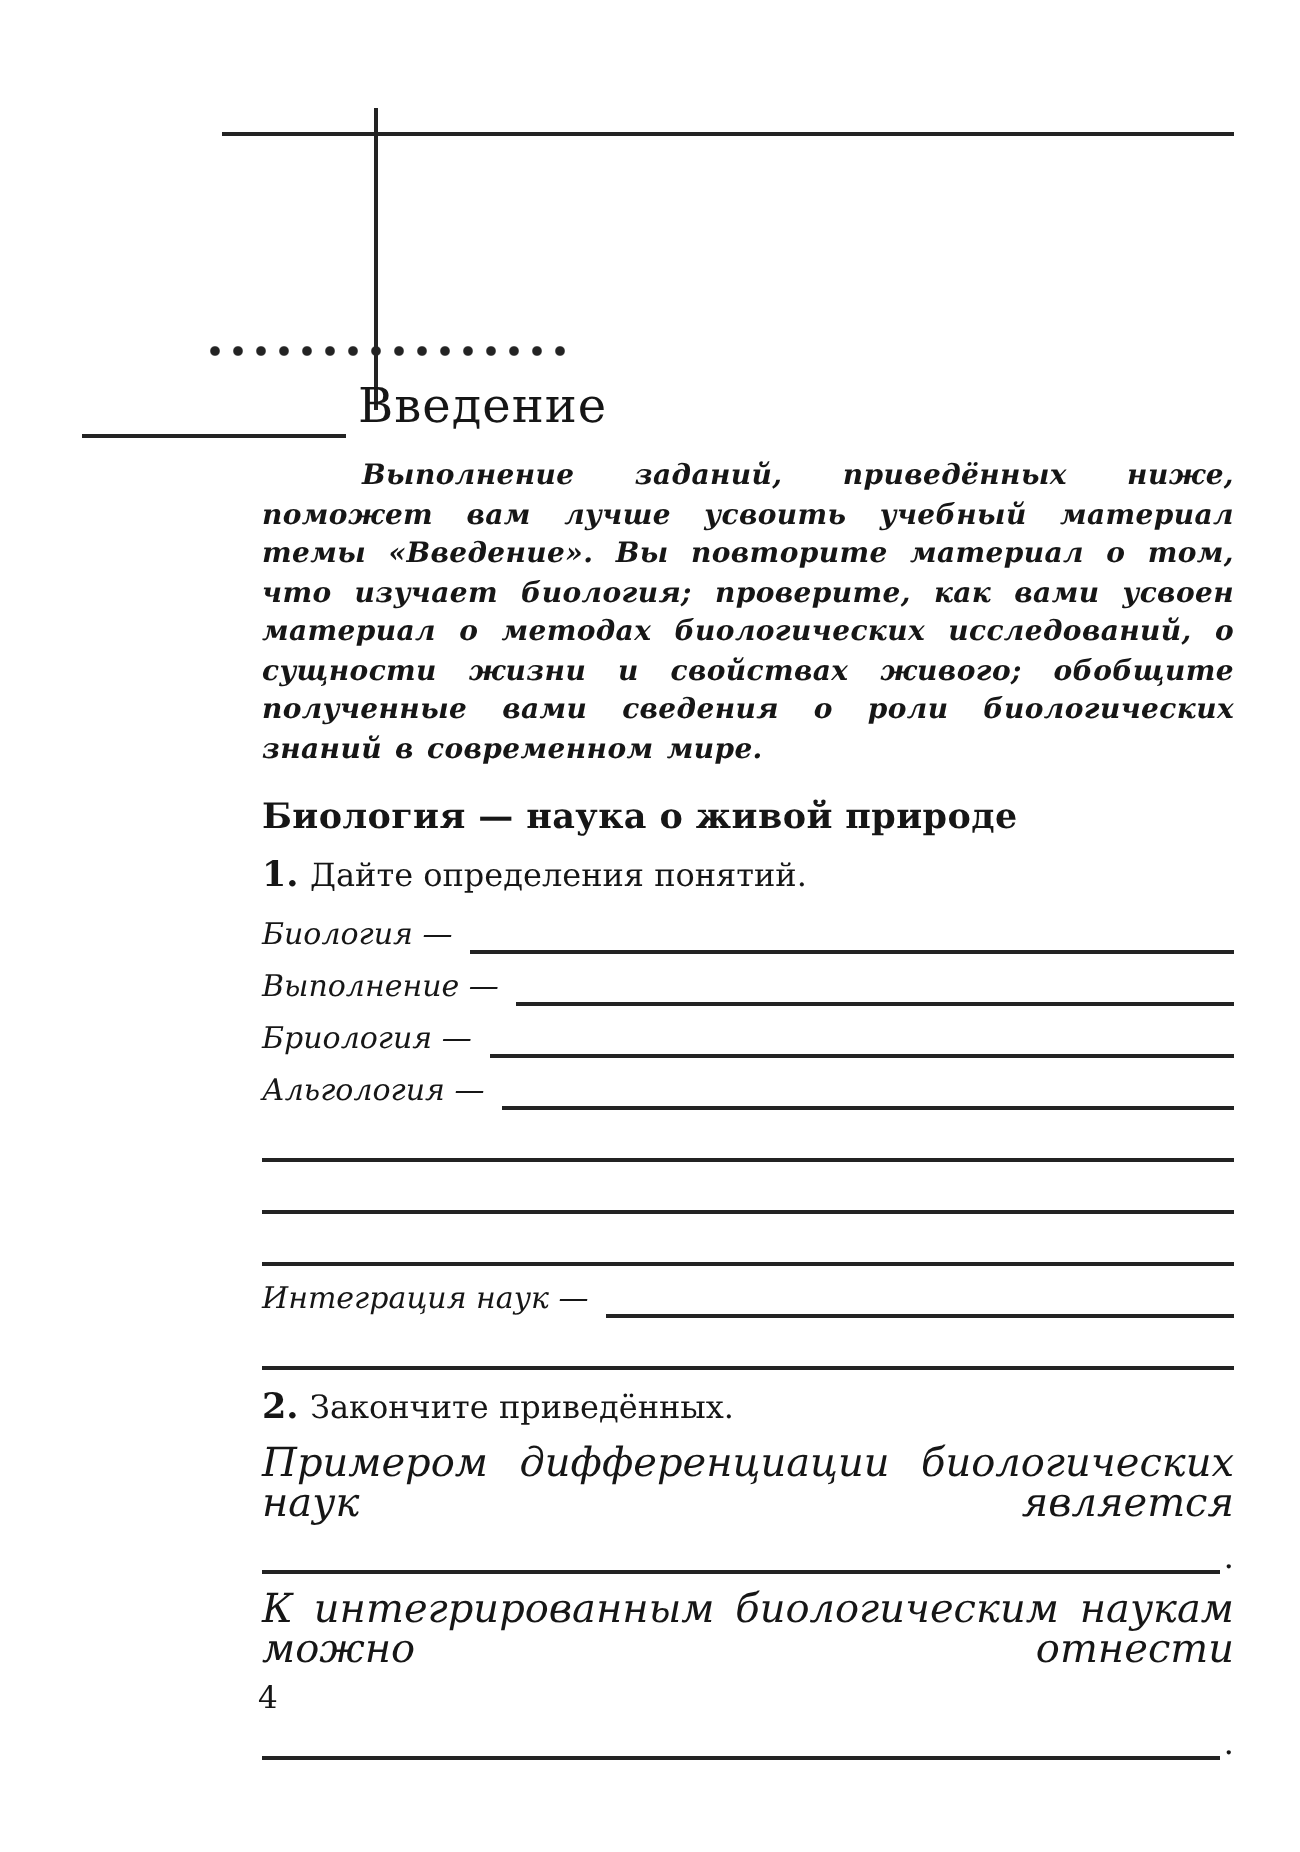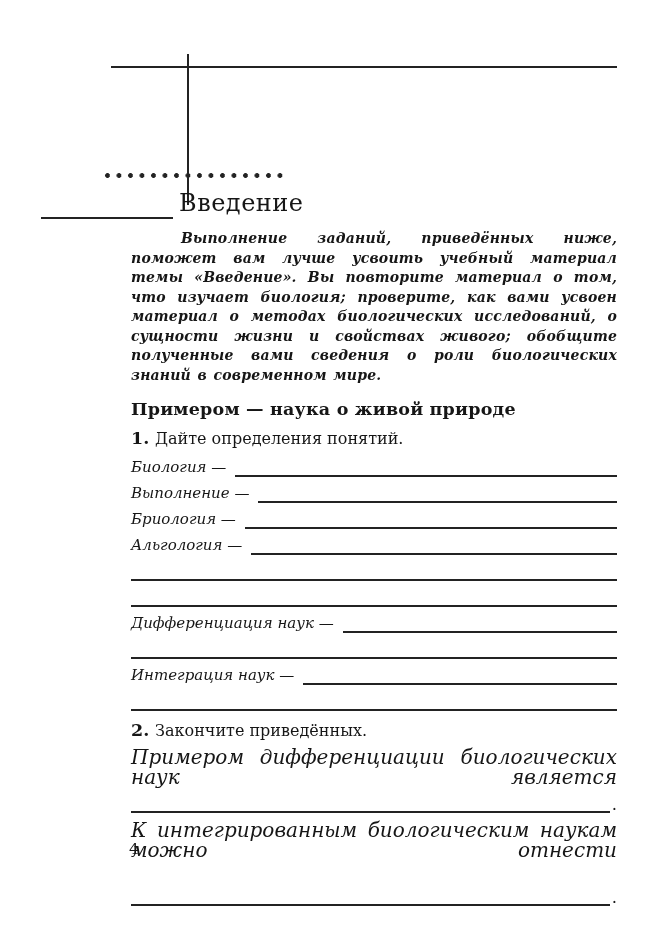--- a/index.html
+++ b/index.html
@@ -78,21 +78,21 @@
   <div class="rule-vert"></div>
   <div class="dots"></div>
   <div class="rule-left"></div>
 
   <div class="chapter-title">Введение</div>
 
   <div class="content">
 
     <p class="intro">Выполнение заданий, приведённых ниже, поможет вам лучше усвоить учебный материал темы «Введение». Вы повторите материал о том, что изучает биология; проверите, как вами усвоен материал о методах биологических исследований, о сущности жизни и свойствах живого; обобщите полученные вами сведения о роли биологических знаний в современном мире.</p>
 
-    <h2 class="section-title">Примером — наука о живой природе</h2>
+    <h2 class="section-title">Биология — наука о живой природе</h2>
 
     <div class="task">
       <div class="task-head">
         <span class="task-num">1.</span>
         <span class="task-prompt">Дайте определения понятий.</span>
       </div>
 
       <div class="rows">
         <div class="row">
           <span class="term-label">Биология —</span>
@@ -107,24 +107,20 @@
           <span class="write-line"></span>
         </div>
         <div class="row">
           <span class="term-label">Альгология —</span>
           <span class="write-line"></span>
         </div>
         <div class="row">
           <span class="write-line"></span>
         </div>
         <div class="row">
-          <span class="write-line"></span>
-        </div>
-        <div class="row">
-          <span class="term-label">Дифференциация наук —</span>
           <span class="write-line"></span>
         </div>
         <div class="row">
           <span class="write-line"></span>
         </div>
         <div class="row">
           <span class="term-label">Интеграция наук —</span>
           <span class="write-line"></span>
         </div>
         <div class="row">

